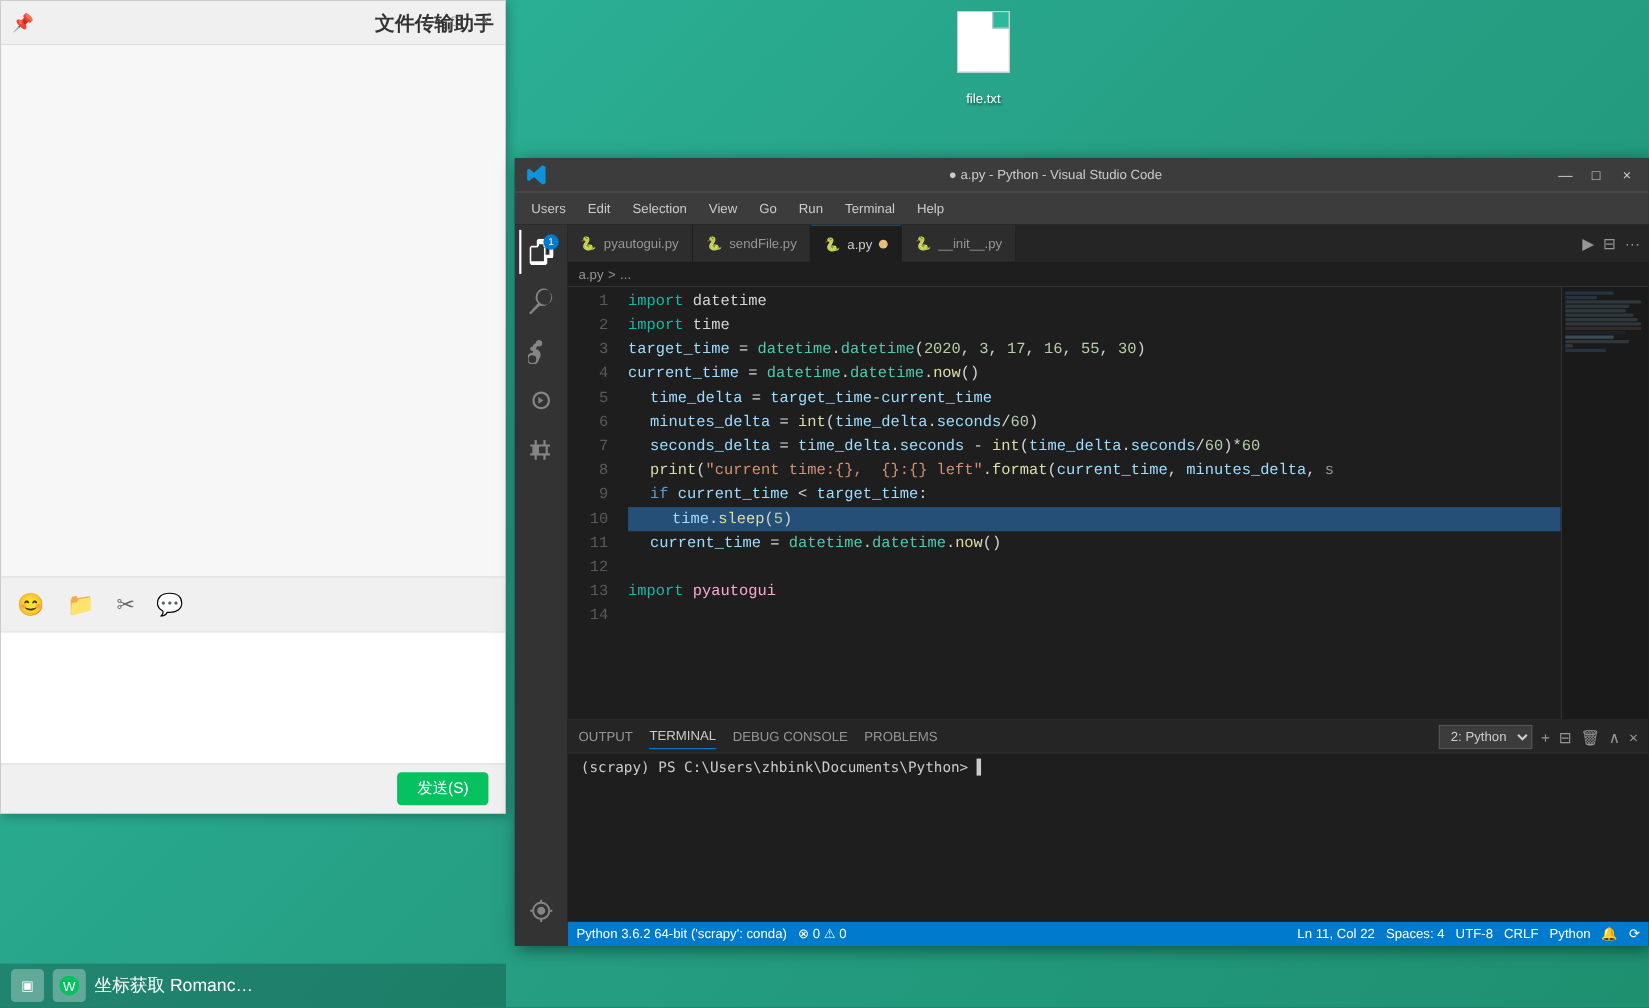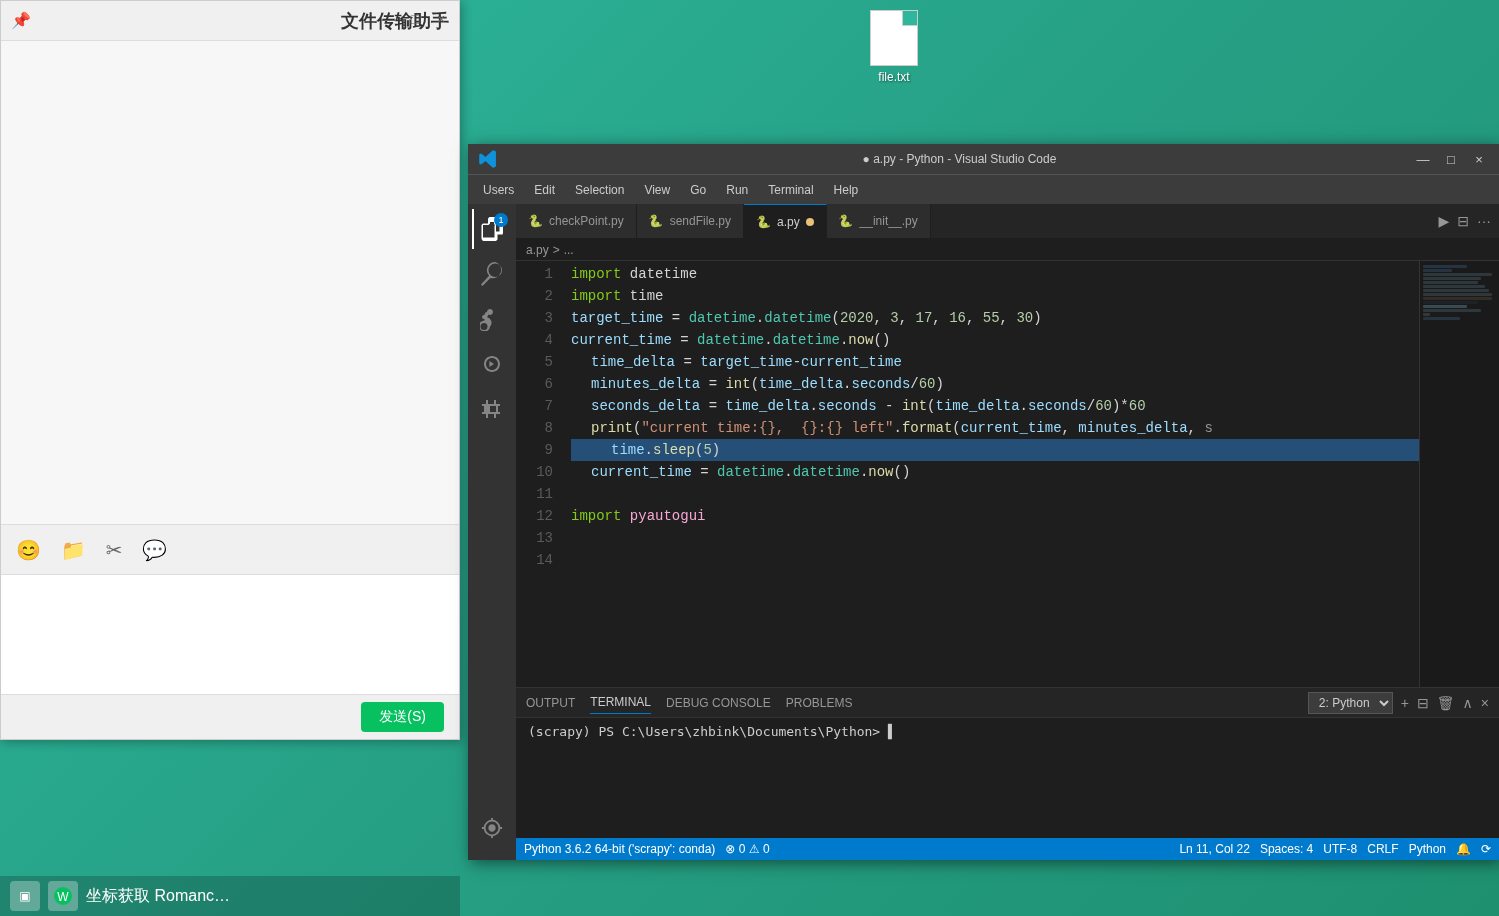--- a/index.html
+++ b/index.html
@@ -47,21 +47,21 @@
       top: 0; right: 0;
       width: 14px;
       height: 14px;
       background: #2db89e;
       border-bottom: 1px solid #ccc;
       border-left: 1px solid #ccc;
     }
     .file-icon-label {
       color: #fff;
       font-size: 12px;
-      margin-top: 4px;
+      margin-top: 17px;
       text-shadow: 1px 1px 2px rgba(0,0,0,0.5);
     }
 
     
     .wechat-window {
       position: absolute;
       top: 0;
       left: 0;
       width: 460px;
       height: 740px;
@@ -398,21 +398,21 @@
     }
     .code-line {
       white-space: nowrap;
       line-height: 22px;
     }
     .code-line.highlighted {
       background: #264f78;
     }
     
     .kw { color: #569cd6; }       
-    .kw2 { color: #84cc16; }      
+    .kw2 { color: #14b8a6; }      
     .fn { color: #dcdcaa; }       
     .str { color: #ce9178; }      
     .num { color: #b5cea8; }      
     .var { color: #9cdcfe; }      
     .op { color: #d4d4d4; }       
     .cls { color: #4ec9b0; }      
     .indent { display: inline-block; width: 20px; }
     .indent2 { display: inline-block; width: 40px; }
 
     
@@ -430,21 +430,21 @@
     }
     .minimap-line {
       height: 3px;
       margin: 1px 0;
       border-radius: 1px;
       background: #555;
     }
 
     
     .terminal-panel {
-      height: 151px;
+      height: 184px;
       background: #1e1e1e;
       border-top: 1px solid #333;
       display: flex;
       flex-direction: column;
       flex-shrink: 0;
     }
     .terminal-tabs {
       height: 30px;
       background: #252526;
       display: flex;
@@ -629,21 +629,21 @@
             </svg>
         </div>
       </div>
     </div>
 
     <div class="editor-area">
 
       <div class="tabs-bar">
         <div class="tab">
           <span style="color:#3dc9b0">🐍</span>
-          <span>checkPoint.py</span>
+          <span>pyautogui.py</span>
         </div>
         <div class="tab">
           <span style="color:#3dc9b0">🐍</span>
           <span>sendFile.py</span>
         </div>
         <div class="tab active">
           <span style="color:#3dc9b0">🐍</span>
           <span>a.py</span>
           <span class="tab-dot"></span>
         </div>
@@ -701,20 +701,23 @@
               <span class="indent"></span><span class="var">time_delta</span> <span class="op">=</span> <span class="var">target_time</span><span class="op">-</span><span class="var">current_time</span>
             </div>
             <div class="code-line">
               <span class="indent"></span><span class="var">minutes_delta</span> <span class="op">=</span> <span class="fn">int</span><span class="op">(</span><span class="var">time_delta</span><span class="op">.</span><span class="var">seconds</span><span class="op">/</span><span class="num">60</span><span class="op">)</span>
             </div>
             <div class="code-line">
               <span class="indent"></span><span class="var">seconds_delta</span> <span class="op">=</span> <span class="var">time_delta</span><span class="op">.</span><span class="var">seconds</span> <span class="op">-</span> <span class="fn">int</span><span class="op">(</span><span class="var">time_delta</span><span class="op">.</span><span class="var">seconds</span><span class="op">/</span><span class="num">60</span><span class="op">)*</span><span class="num">60</span>
             </div>
             <div class="code-line">
               <span class="indent"></span><span class="fn">print</span><span class="op">(</span><span class="str">"current time:{},   </span><span class="op">&nbsp;</span><span class="str">{}:{} left"</span><span class="op">.</span><span class="fn">format</span><span class="op">(</span><span class="var">current_time</span><span class="op">,</span> <span class="var">minutes_delta</span><span class="op">,</span> <span style="color:#969696">s</span>
+            </div>
+            <div class="code-line">
+              <span class="indent"></span><span class="kw">if</span> <span class="var">current_time</span> <span class="op">&lt;</span> <span class="var">target_time</span><span class="op">:</span>
             </div>
             <div class="code-line highlighted">
               <span class="indent2"></span><span class="var">time</span><span class="op">.</span><span class="fn">sleep</span><span class="op">(</span><span class="num">5</span><span class="op">)</span>
             </div>
             <div class="code-line">
               <span class="indent"></span><span class="var">current_time</span> <span class="op">=</span> <span class="cls">datetime</span><span class="op">.</span><span class="cls">datetime</span><span class="op">.</span><span class="fn">now</span><span class="op">()</span>
             </div>
             <div class="code-line">&nbsp;</div>
             <div class="code-line">
               <span class="kw2">import</span> <span style="color:#f9a8d4">pyautogui</span>

